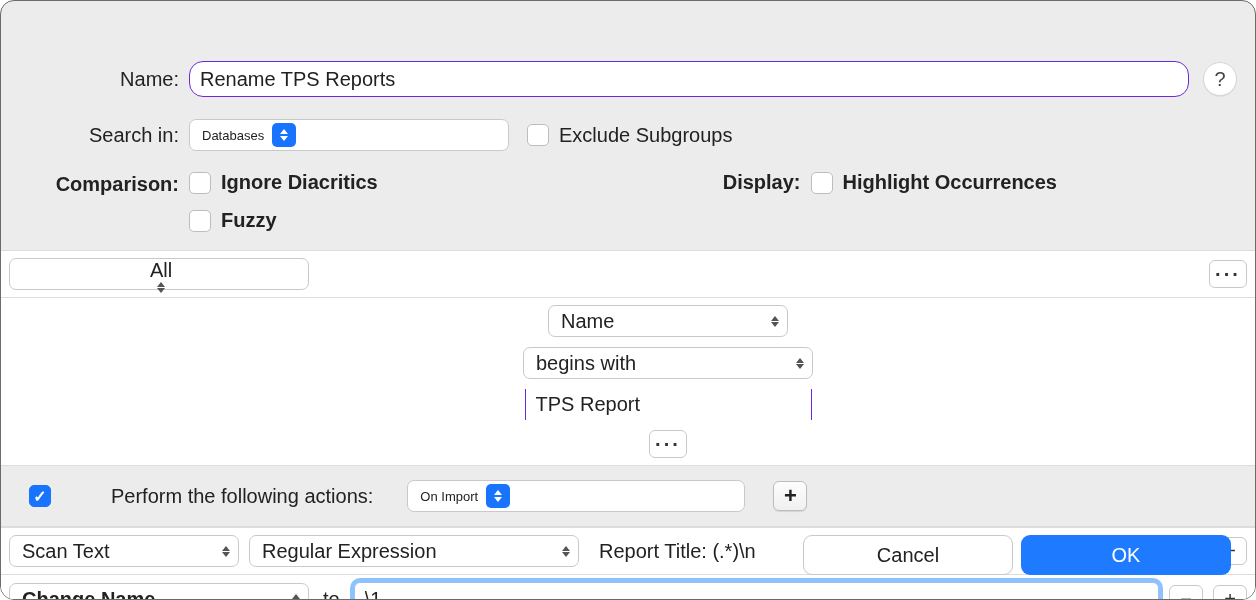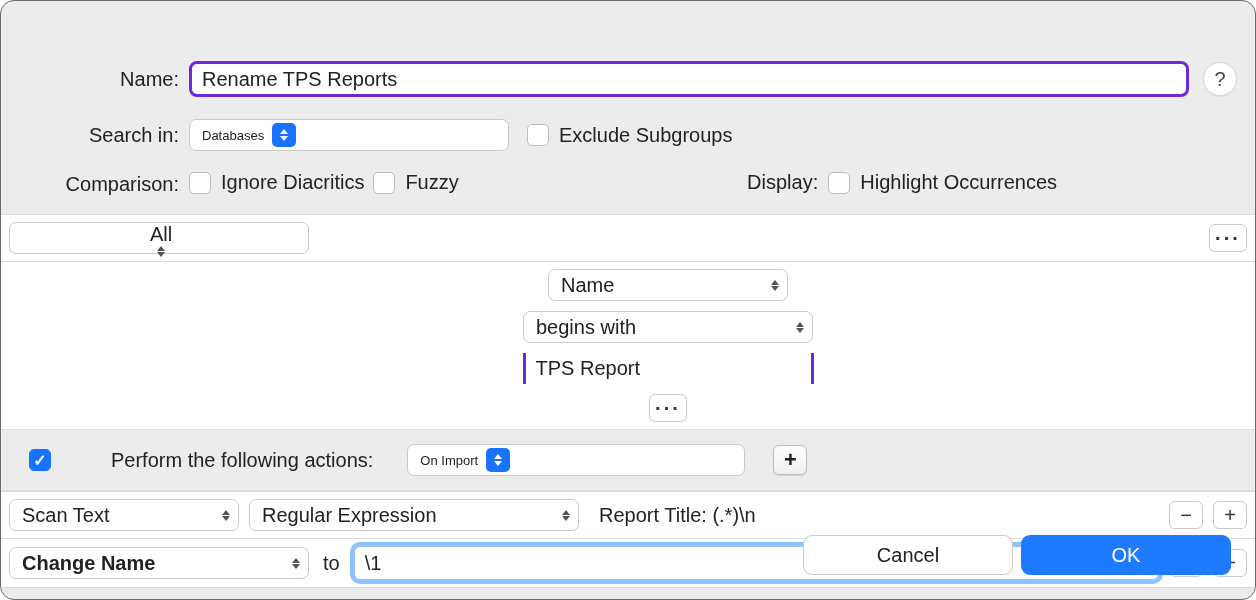--- a/index.html
+++ b/index.html
@@ -24,22 +24,22 @@
 
   
   .row { display: flex; align-items: center; }
   .label-right { text-align: right; }
 
   
   .col-label { width: 170px; flex: 0 0 170px; padding-right: 10px; }
 
   .text-input {
     background: #fff;
-    border: 3px solid #6d28d9;
-    border-radius: 8px;
+    border: 1px solid #6d28d9;
+    border-radius: 14px;
     height: 36px;
     padding: 4px 10px;
     font-size: 20px;
     color: #222;
     outline: none;
   }
   .text-input.focused {
     border: 1px solid #9dbff5;
     box-shadow: 0 0 0 4px rgba(0,122,255,0.45);
     border-radius: 6px;
@@ -183,23 +183,23 @@
       <div class="col-label label-right">Search in:</div>
       <div class="blue-select" style="width:320px;">
         <span>Databases</span>
         <span class="cap"></span>
       </div>
       <div style="width:18px;"></div>
       <span class="mac-check"></span>
       <span>Exclude Subgroups</span>
     </div>
 
-    <div class="row" style="margin-top:20px; align-items:flex-start;">
+    <div class="row" style="margin-top:20px; align-items:flex-start;font-weight:bold;">
       <div class="col-label label-right" style="padding-top:2px;">Comparison:</div>
-      <div style="display:flex; flex-direction:row; gap:9px;">
+      <div style="display:flex; flex-direction:column; gap:15px;">
         <div class="row">
           <span class="mac-check"></span>
           <span>Ignore Diacritics</span>
         </div>
         <div class="row">
           <span class="mac-check"></span>
           <span>Fuzzy</span>
         </div>
       </div>
 

